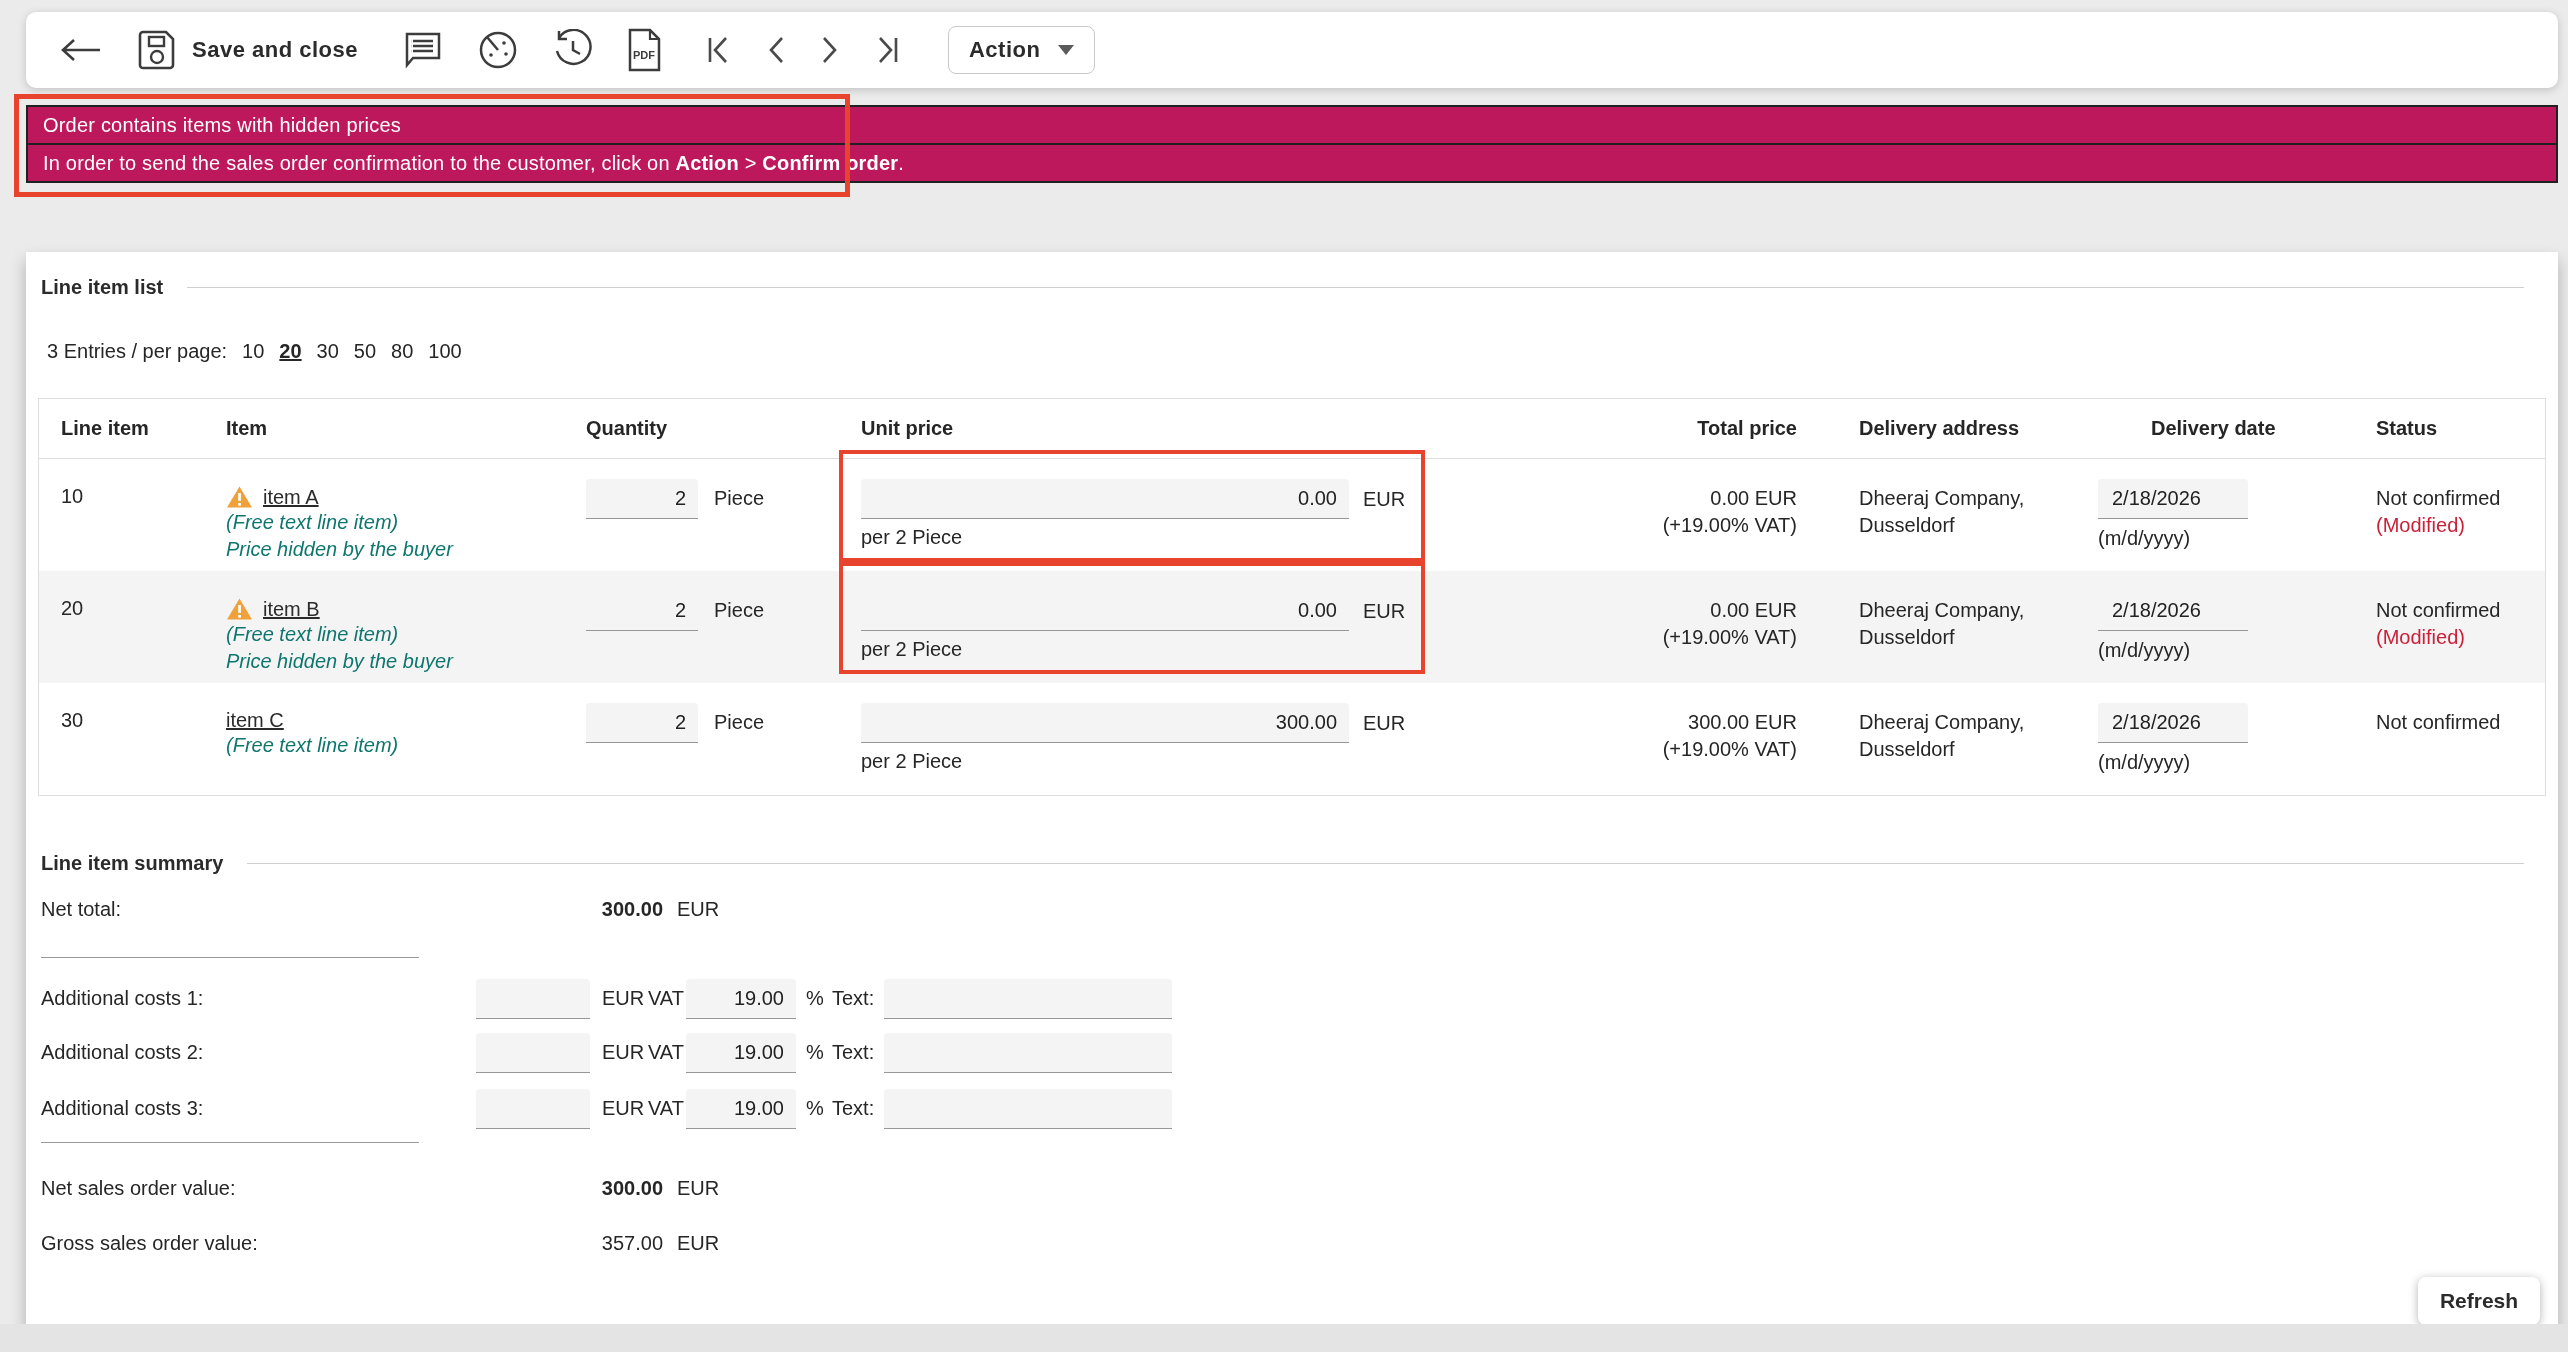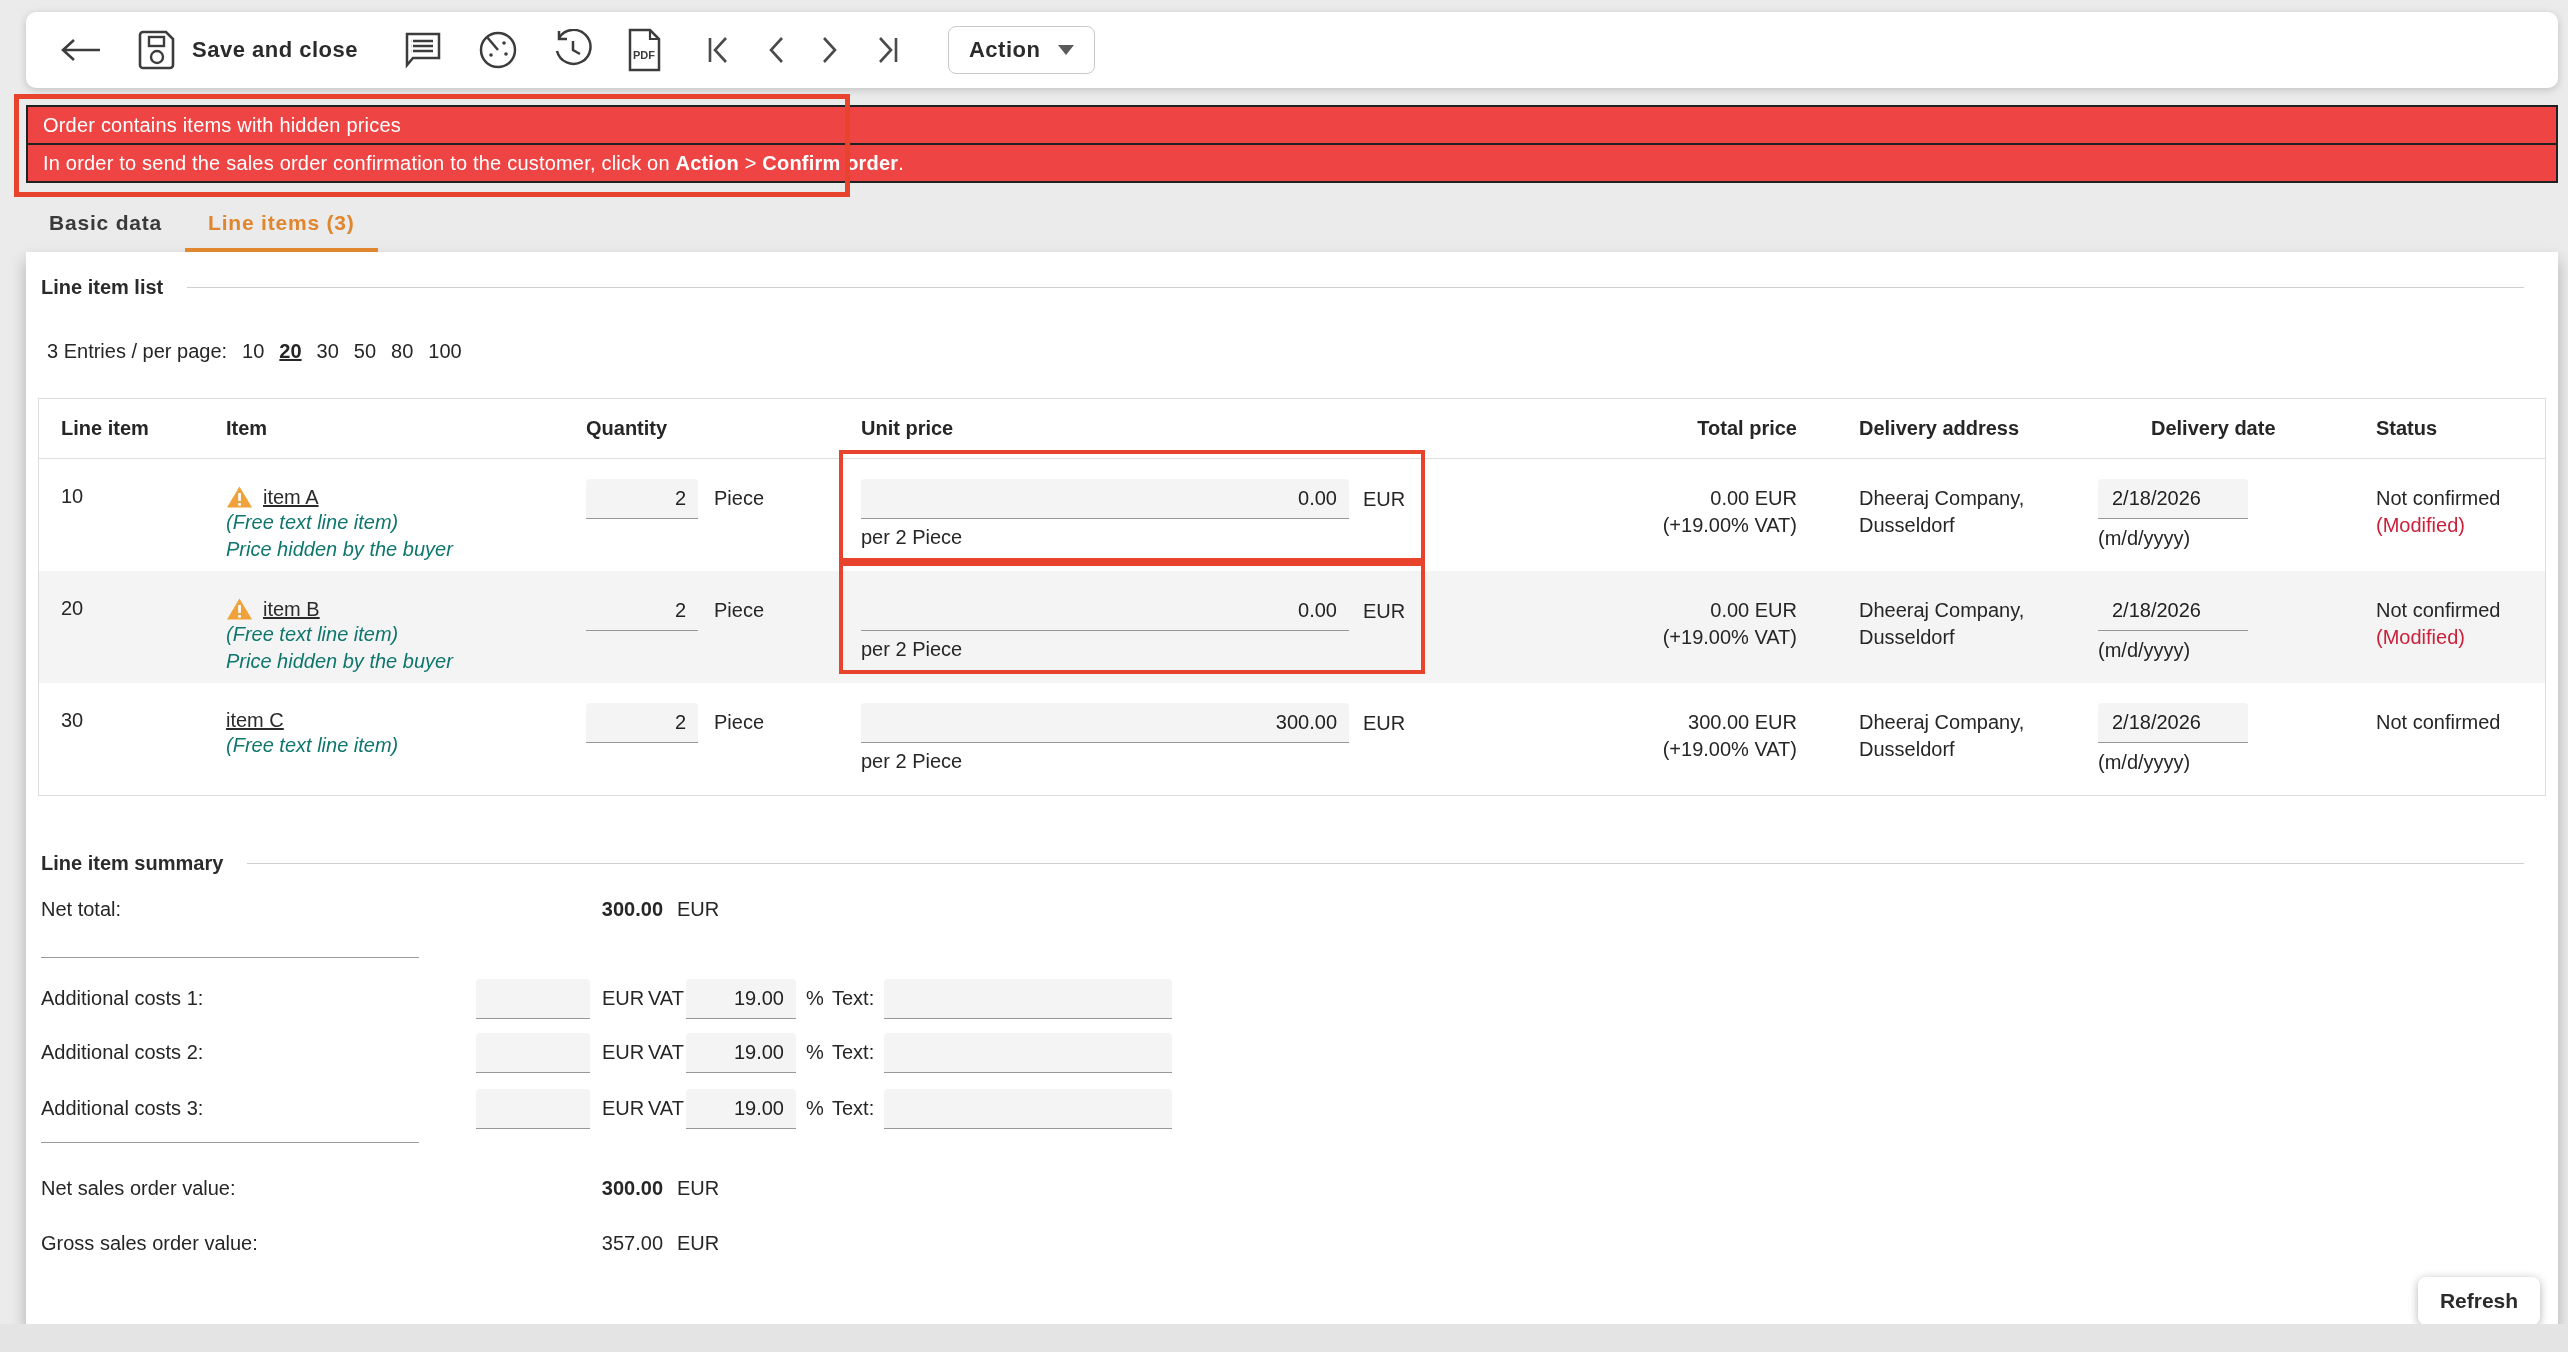--- a/index.html
+++ b/index.html
@@ -25,21 +25,21 @@
     margin-left:46px; height:48px; padding:0 20px; border:1px solid #c9c9c9; border-radius:8px;
     display:flex; align-items:center; gap:18px; cursor:pointer; background:#fff;
   }
   .action-label { font-size:22px; font-weight:bold; letter-spacing:.5px; color:#2b2b2b; }
   .caret-down { width:0; height:0; border-left:8px solid transparent; border-right:8px solid transparent; border-top:10px solid #5a5a5a; }
   
   .banners {
     position:absolute; left:26px; top:105px; width:2532px;
     border:2px solid #212121; background:#212121; display:flex; flex-direction:column; gap:2px; z-index:2;
   }
-  .banner { height:36px; background:#ef4444; color:#fff; display:flex; align-items:center; padding-left:15px; font-size:20px; letter-spacing:.2px; }
+  .banner { height:36px; background:#be185d; color:#fff; display:flex; align-items:center; padding-left:15px; font-size:20px; letter-spacing:.2px; }
   .banner b { font-weight:bold; }
   .annotation-box-banner {
     position:absolute; left:14px; top:94px; width:836px; height:103px;
     border:5px solid #e8432d; z-index:6; pointer-events:none;
   }
   
   .tabs { position:absolute; left:26px; top:198px; height:54px; display:flex; z-index:1; }
   .tab { padding:0 23px; display:flex; align-items:center; font-size:21px; font-weight:bold; letter-spacing:.8px; color:#3a3a3a; cursor:pointer; border-bottom:4px solid transparent; }
   .tab.active { color:#e0862f; border-bottom-color:#e0862f; }
   
@@ -193,24 +193,20 @@
   <div class="banners">
     <div class="banner">
       <span>Order contains items with hidden prices</span>
     </div>
     <div class="banner">
       <span><span>In order to send the sales order confirmation to the customer, click on </span><b>Action</b><span> &gt; </span><b>Confirm order</b><span>.</span></span>
     </div>
   </div>
   <div class="annotation-box-banner"></div>
 
-  <div class="tabs">
-    <div class="tab">Basic data</div>
-    <div class="tab active">Line items (3)</div>
-  </div>
 
   <div class="content">
 
     <div class="section-header" style="top:24px;">
       <span>Line item list</span>
       <span class="rule"></span>
     </div>
 
     <div class="pagination">
       <span>3 Entries / per page:</span>

